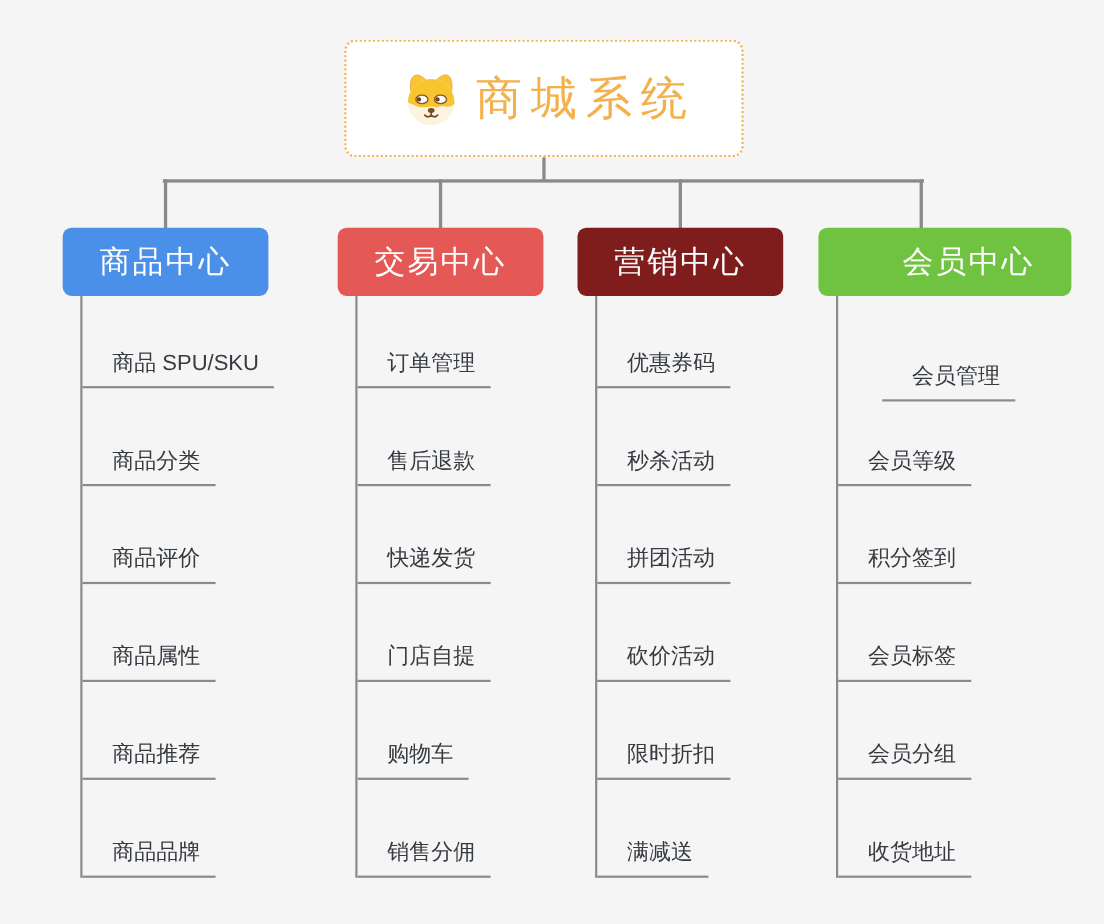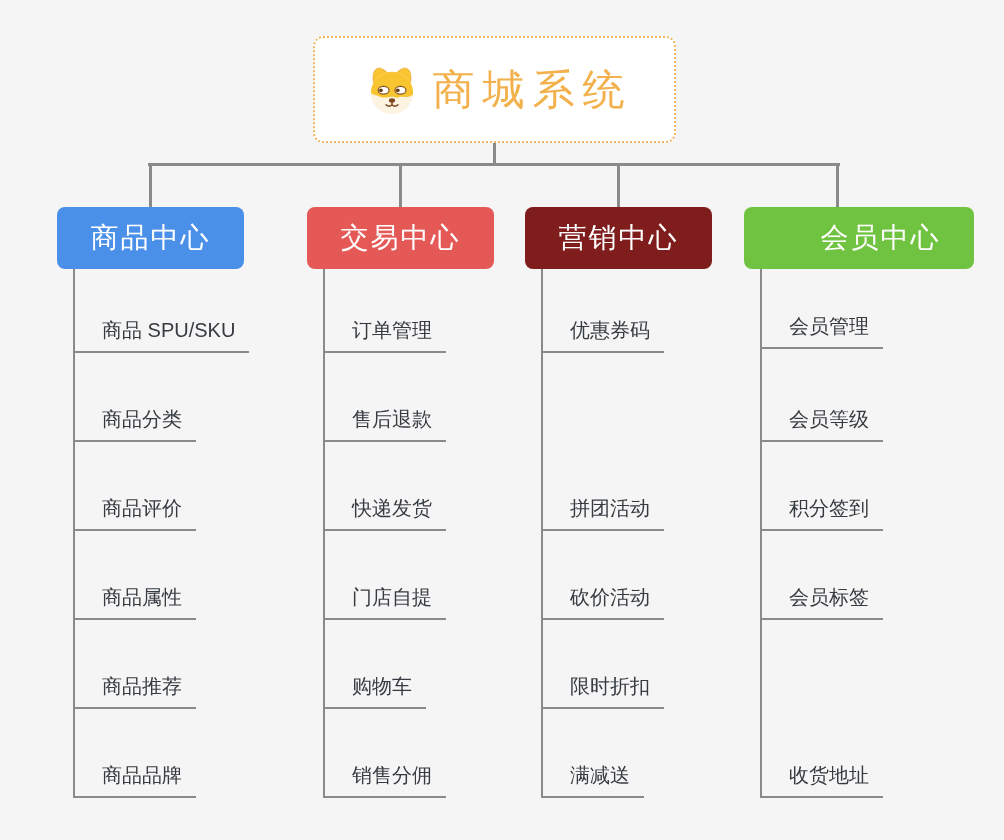--- a/index.html
+++ b/index.html
@@ -101,30 +101,32 @@
         <div class="branch-item" style="top: 315px;">门店自提</div>
         <div class="branch-item" style="top: 404px;">购物车</div>
         <div class="branch-item" style="top: 493px; text-align: right;">销售分佣</div>
       </div>
       <div class="connector branch-drop" style="left: 617px;"></div>
       <div class="branch-header" style="left: 525px; background: #7f1d1d;">
         <span class="label">营销中心</span>
       </div>
       <div class="branch-column" style="left: 541px; padding-left: 19px;">
         <div class="branch-item" style="top: 48px;">优惠券码</div>
+        <div class="branch-item" style="top: 137px;">秒杀活动</div>
         <div class="branch-item" style="top: 226px;">拼团活动</div>
         <div class="branch-item" style="top: 315px;">砍价活动</div>
         <div class="branch-item" style="top: 404px;">限时折扣</div>
         <div class="branch-item" style="top: 493px;">满减送</div>
       </div>
       <div class="connector branch-drop" style="left: 836px;"></div>
       <div class="branch-header" style="left: 744px; background: rgb(112, 195, 64); padding-left: 43px;">
         <span class="label">会员中心</span>
       </div>
       <div class="branch-column" style="left: 760px;">
-        <div class="branch-item" style="top: 44px;">会员管理</div>
+        <div class="branch-item" style="top: 60px; margin-left: 40px;">会员管理</div>
         <div class="branch-item" style="top: 137px;">会员等级</div>
         <div class="branch-item" style="top: 226px;">积分签到</div>
         <div class="branch-item" style="top: 315px;">会员标签</div>
+        <div class="branch-item" style="top: 404px;">会员分组</div>
         <div class="branch-item" style="top: 493px;">收货地址</div>
       </div>
     </div>
 </div>
 
 </body></html>

